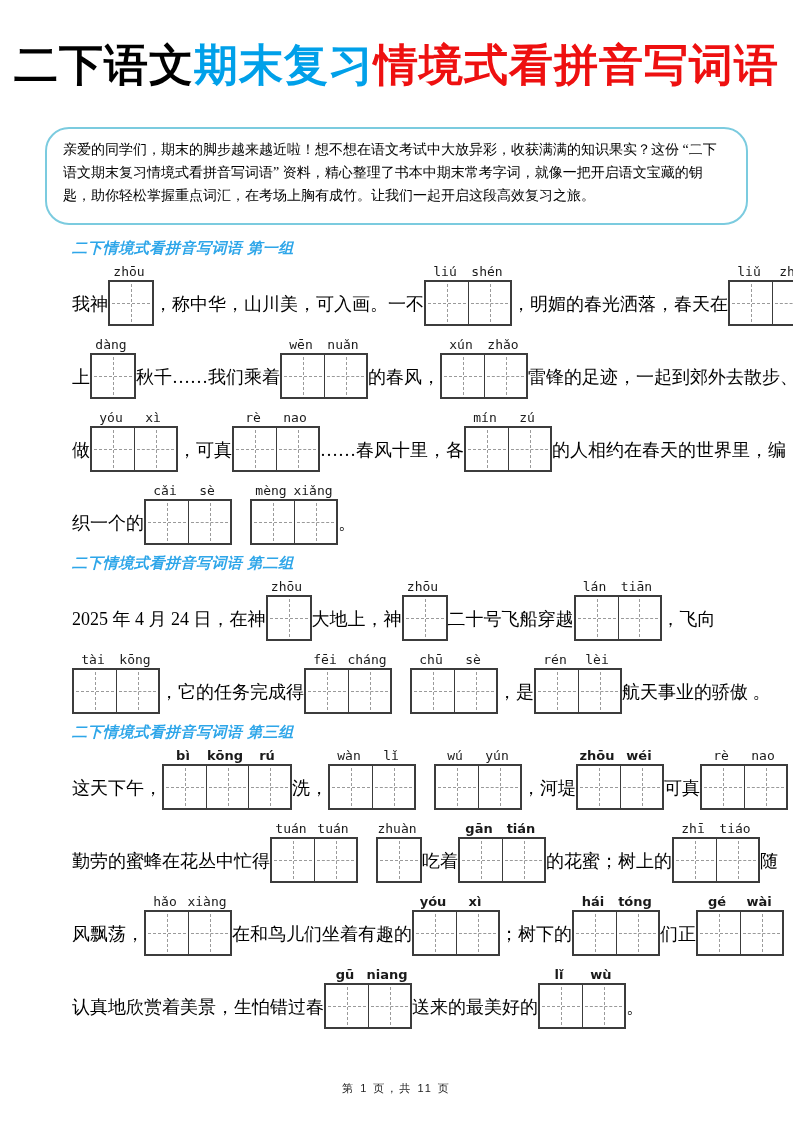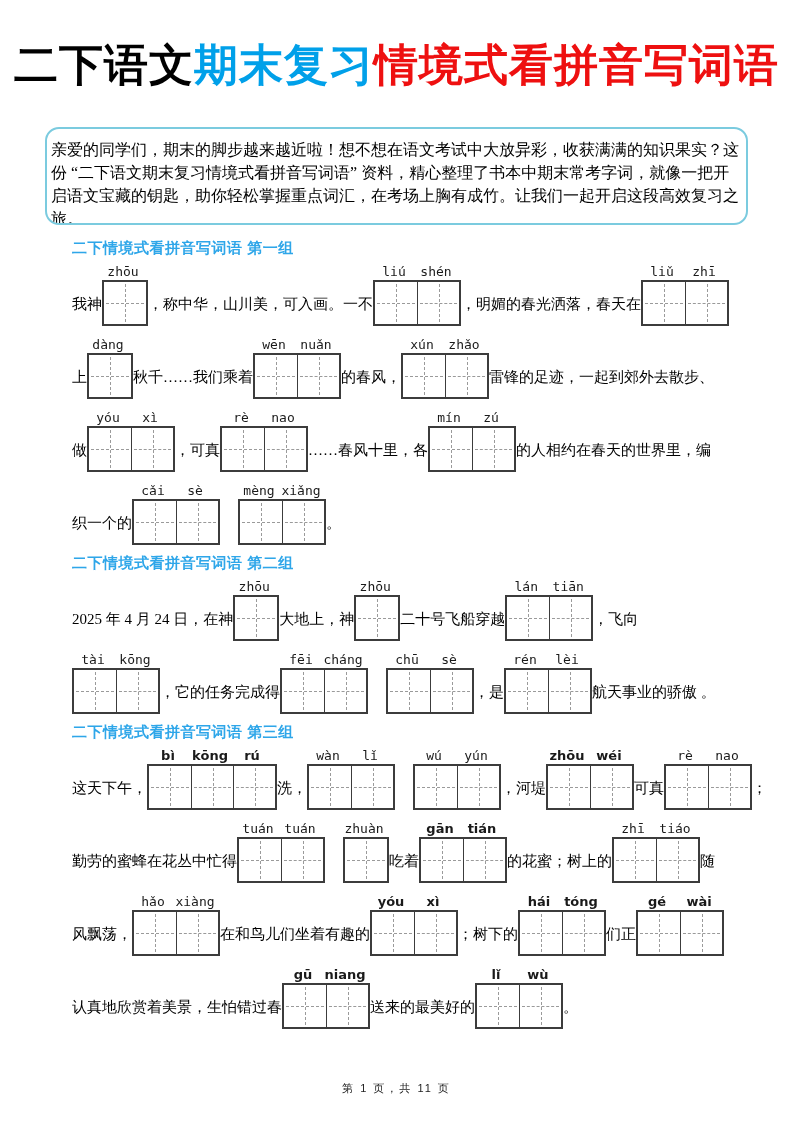--- a/index.html
+++ b/index.html
@@ -24,34 +24,34 @@
     font-size:44px;font-weight:700;letter-spacing:1px;
     font-family:"Liberation Serif","DejaVu Serif",serif;
     text-align:center;
   }
   .t-black{color:#000000;}
   .t-blue{color:var(--title-blue);}
   .t-red{color:var(--title-red);}
   
   .intro-box{
     margin:32px 45px 0 45px;height:98px;
-    border:2px solid var(--intro-border);border-radius:14px;
-    padding:9px 4px;overflow:hidden;
-    font-size:16px;line-height:23px;color:#000;
+    border:2px solid var(--intro-border);border-radius:24px;
+    padding:9px 16px;overflow:hidden;
+    font-size:14px;line-height:23px;color:#000;
   }
   
   .sections{margin:14px 34px 0 72px;}
   .section-header{
     color:var(--header-blue);font-weight:700;font-size:15px;
     font-family:"Liberation Sans","DejaVu Sans",sans-serif;
-    margin:8px 0 4px 0;letter-spacing:0.5px;white-space:nowrap;
+    margin:8px 0 4px 0;letter-spacing:0.5px;white-space:nowrap;font-style:italic;
   }
   .line{display:flex;align-items:flex-end;margin-bottom:9px;white-space:nowrap;}
   .seg{
-    font-size:15px;line-height:20px;margin-bottom:12px;white-space:pre;
+    font-size:18px;line-height:20px;margin-bottom:12px;white-space:pre;
     color:#000;
     margin-top:32px;
   }
   .boxgroup{display:inline-flex;flex-direction:column;align-items:flex-start;flex:0 0 auto;}
   .boxgroup + .boxgroup{margin-left:18px;}
   .pinyin-row{display:flex;}
   .pinyin-syl{
     width:42px;text-align:center;white-space:nowrap;
     font-family:"DejaVu Sans Mono","Liberation Mono",monospace;
     font-size:13px;line-height:17px;color:#1a1a1a;

